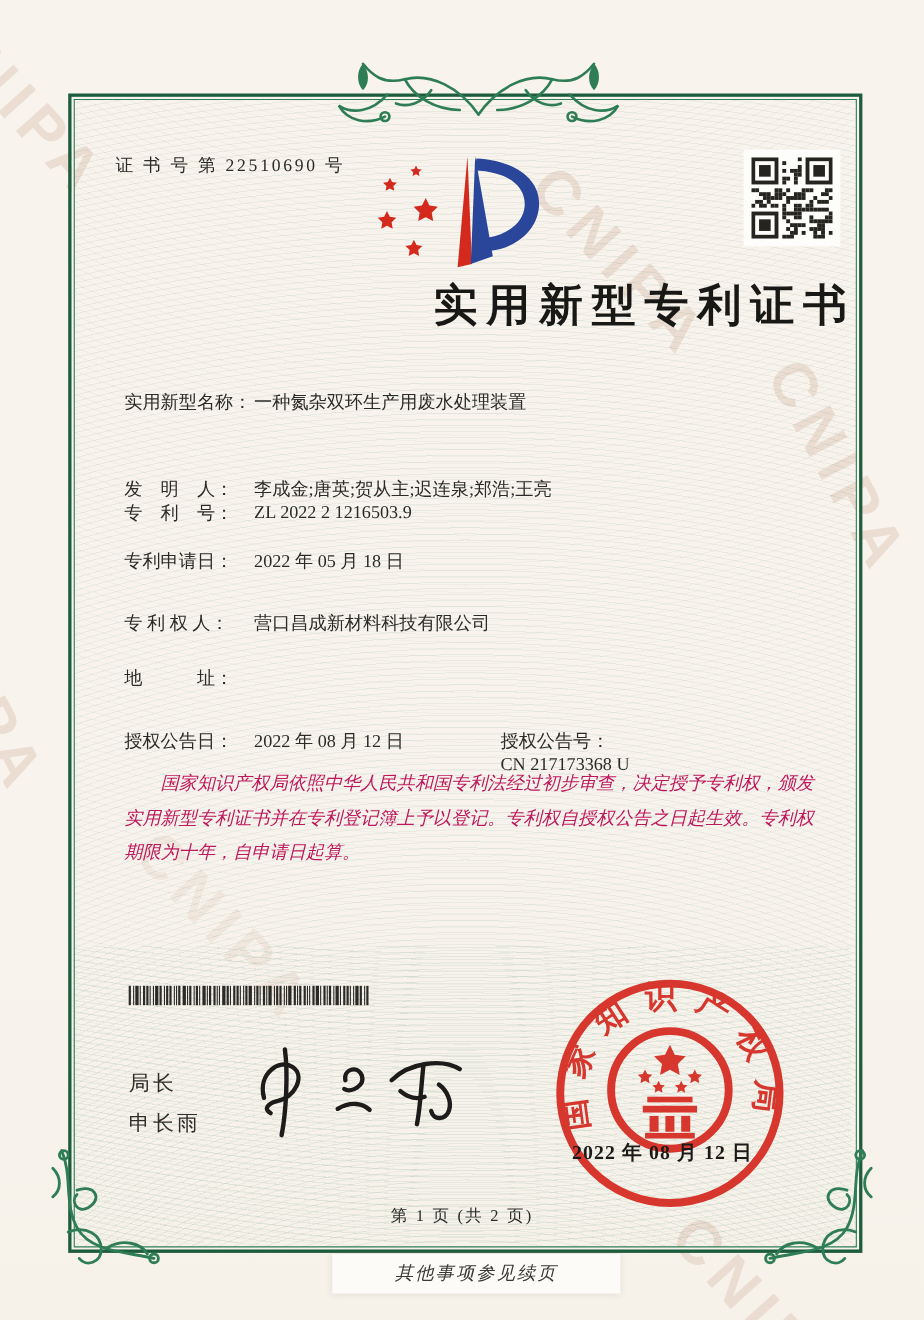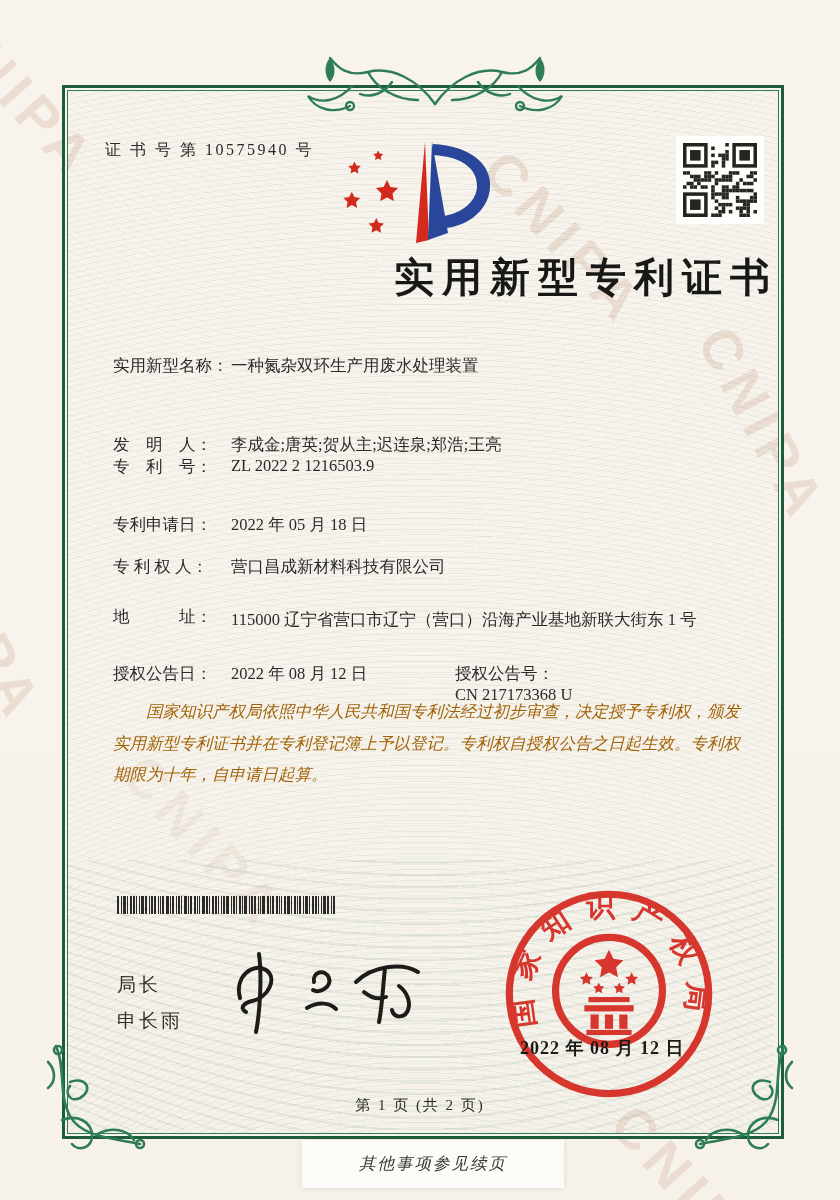--- a/index.html
+++ b/index.html
@@ -39,46 +39,46 @@
   .logo{left:332px;top:136px;z-index:4;}
   .title{
     left:62px;top:250px;width:716px;text-align:right;
     font-size:40px;font-weight:bold;letter-spacing:8px;color:#181816;z-index:4;
   }
   
   .fields{left:113px;top:350px;width:632px;font-size:16.5px;z-index:4;}
   .frow{position:absolute;left:0;display:flex;}
   .flabel{width:118px;flex:none;white-space:nowrap;}
   .fvalue{white-space:pre-wrap;}
-  .r1{top:5px;}  .r2{top:56px;margin-top:28px;}  .r3{top:106px;}  .r4{top:164px;}
+  .r1{top:5px;}  .r2{top:56px;margin-top:28px;}  .r3{top:106px;}  .r4{top:149px;}
   .r5{top:206px;} .r6{top:256px;} .r7{top:313px;}
   .addr-val{width:500px;line-height:1.65;}
   .grant2{position:absolute;left:342px;top:0;display:flex;white-space:nowrap;flex-direction:column;}
   
   .paras{
     left:113px;top:696px;width:632px;z-index:4;
-    font-style:italic;font-size:16.5px;line-height:1.92;color:#a16207;
+    font-style:italic;font-size:16.5px;line-height:1.92;color:#be185d;
   }
   .paras p{margin:0;text-indent:2em;}
   
   .barcode{left:115px;top:896px;z-index:4;}
   
   .sig-title{left:117px;top:972px;font-size:19px;letter-spacing:3px;z-index:4;font-family:"Liberation Sans",sans-serif;color:#2f2d2a;}
   .sig-name{left:117px;top:1008px;font-size:19px;letter-spacing:3px;z-index:4;font-family:"Liberation Sans",sans-serif;color:#2f2d2a;}
   .sig-script{left:222px;top:946px;z-index:4;}
   
   .seal{left:498px;top:886px;width:222px;height:222px;z-index:5;}
   .seal svg{opacity:0.92;}
   .seal-date{
     left:520px;top:1036px;width:170px;z-index:6;
     font-size:18px;font-weight:bold;letter-spacing:1px;color:#1c1a18;white-space:nowrap;
   }
   
   .page-info{left:62px;top:1096px;width:716px;text-align:center;font-size:15px;letter-spacing:2px;z-index:4;}
-  .note-box{left:302px;top:1140px;width:262px;height:48px;background:#fcfbf8;
+  .note-box{left:302px;top:1140px;width:262px;height:36px;background:#fcfbf8;
             box-shadow:0 0 6px rgba(120,110,95,0.18);z-index:4;
             display:flex;align-items:center;justify-content:center;}
   .note-text{font-style:italic;font-size:16.5px;letter-spacing:2px;color:#3a3834;}
 </style>
 </head>
 <body>
 
 <span class="wm" style="left:-30px;top:-8px;transform:rotate(48deg);">CNIPA</span>
 <span class="wm" style="left:518px;top:138px;transform:rotate(48deg);">CNIPA</span>
 <span class="wm" style="left:742px;top:316px;transform:rotate(62deg);">CNIPA</span>
@@ -121,21 +121,21 @@
     <path d="M28,4 C38,26 30,52 42,74 C54,96 86,96 112,102"></path>
     <path d="M42,40 C58,34 66,48 52,56 C42,61 36,50 42,44"></path>
     <path d="M34,78 C50,72 64,80 64,94 C64,106 50,110 44,102"></path>
     <path d="M70,92 C84,84 100,88 106,98"></path>
     <path d="M20,20 C28,28 28,40 20,46"></path>
     <circle cx="30" cy="8" r="4"></circle>
     <circle cx="112" cy="102" r="4"></circle>
   </g>
 </svg>
 
-<div class="abs cert-no">证 书 号 第 10575940 号</div>
+<div class="abs cert-no">证 书 号 第 22510690 号</div>
 
 <div class="abs qr-wrap">
   <svg id="qr-svg" width="74" height="74" viewBox="0 0 74 74">
       <rect x="42.285714285714285" y="0" width="3.5238095238095237" height="3.5238095238095237" fill="#26241f"></rect>
       <rect x="28.19047619047619" y="3.5238095238095237" width="3.5238095238095237" height="3.5238095238095237" fill="#26241f"></rect>
       <rect x="42.285714285714285" y="7.0476190476190474" width="3.5238095238095237" height="3.5238095238095237" fill="#26241f"></rect>
       <rect x="28.19047619047619" y="10.571428571428571" width="3.5238095238095237" height="3.5238095238095237" fill="#26241f"></rect>
       <rect x="35.23809523809524" y="10.571428571428571" width="3.5238095238095237" height="3.5238095238095237" fill="#26241f"></rect>
       <rect x="38.76190476190476" y="10.571428571428571" width="3.5238095238095237" height="3.5238095238095237" fill="#26241f"></rect>
       <rect x="42.285714285714285" y="10.571428571428571" width="3.5238095238095237" height="3.5238095238095237" fill="#26241f"></rect>
@@ -295,21 +295,20 @@
   <div class="frow r4">
     <span class="flabel">专利申请日：</span>
     <span class="fvalue">2022 年 05 月 18 日</span>
   </div>
   <div class="frow r5">
     <span class="flabel">专 利 权 人：</span>
     <span class="fvalue">营口昌成新材料科技有限公司</span>
   </div>
   <div class="frow r6">
     <span class="flabel">地　　　址：</span>
-    <span class="fvalue addr-val">115000 辽宁省营口市辽宁（营口）沿海产业基地新联大街东 1 号</span>
   </div>
   <div class="frow r7">
     <span class="flabel">授权公告日：</span>
     <span class="fvalue">2022 年 08 月 12 日</span>
     <span class="grant2">
       <span>授权公告号：</span>
       <span>CN 217173368 U</span>
     </span>
   </div>
 </div>

